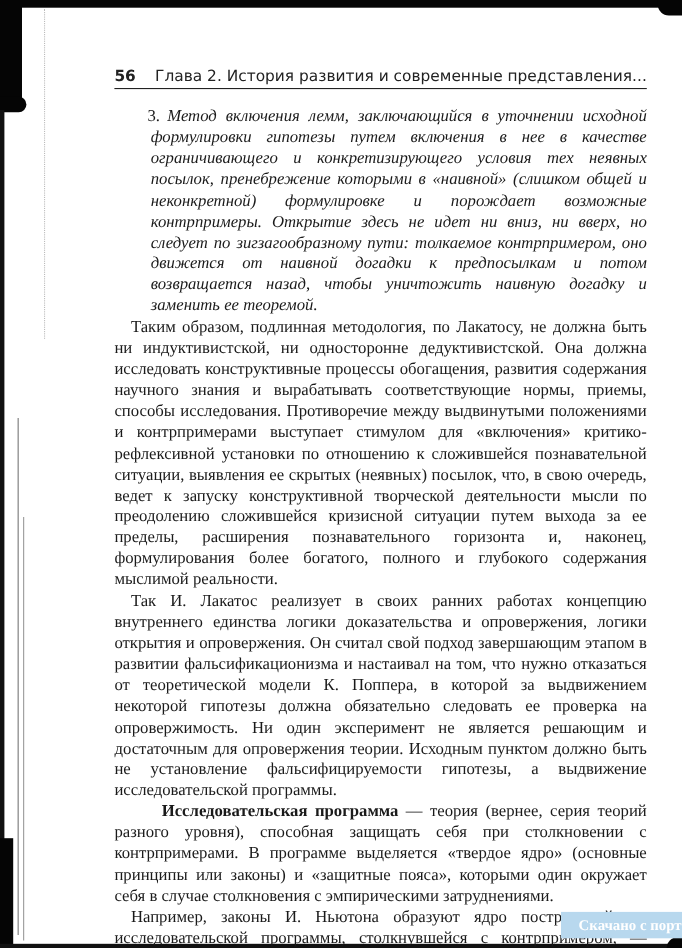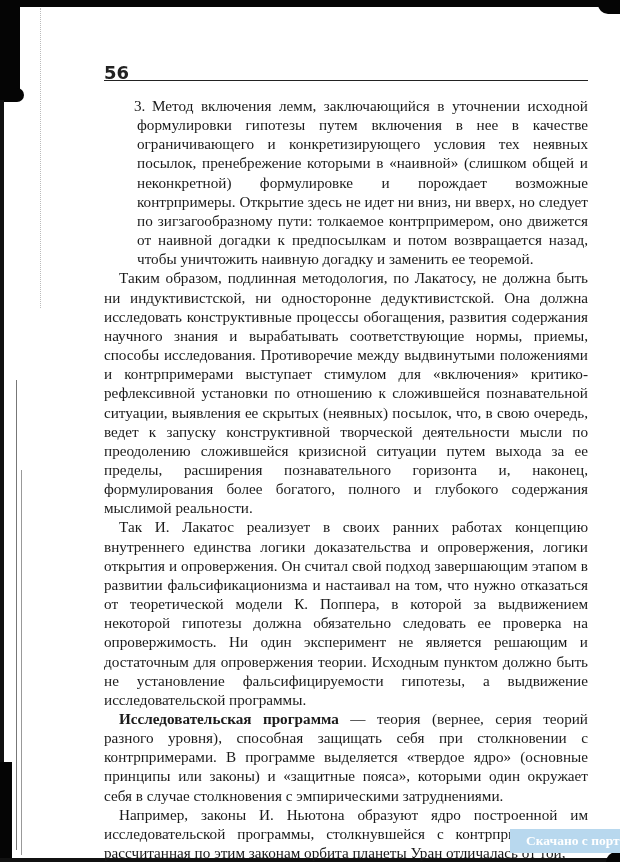--- a/index.html
+++ b/index.html
@@ -19,34 +19,34 @@
   .scan-corner-tr { position: absolute; right: 0; top: 0; width: 22px; height: 14px; background: #050505; border-radius: 0 0 0 10px; }
   .scan-corner-br { position: absolute; right: 0; bottom: 0; width: 14px; height: 10px; background: #050505; border-radius: 10px 0 0 0; }
   .gutter-line { position: absolute; left: 16px; top: 380px; width: 1px; height: 470px; background: #777; }
   .gutter-line2 { position: absolute; left: 21px; top: 470px; width: 1px; height: 385px; background: #999; }
   .dotted-gutter { position: absolute; left: 40px; top: 8px; width: 0; height: 300px; border-left: 1px dotted #bbb; }
 
   .running-head {
     position: absolute; left: 104px; top: 62px; width: 484px; height: 18px;
     border-bottom: 1.4px solid #222;
     font-family: "DejaVu Sans", "Liberation Sans", sans-serif;
-    font-size: 18px; color: #222;
+    font-size: 14px; color: #222;
   }
   .page-number { position: absolute; left: 0; top: 0; font-weight: bold; }
   .chapter-title { position: absolute; right: 0; top: 0; }
 
   .body-text {
     position: absolute; left: 104px; top: 96px; width: 484px;
     font-size: 15.2px; line-height: 19.15px; text-align: justify;
   }
   .body-text p { margin: 0; text-indent: 15px; hyphens: manual; }
   .list-item { display: flex; padding-left: 15px; text-indent: 0; }
   .list-item .num { width: 18px; flex: none; }
-  .list-item .content { flex: 1; text-align: justify; }
-  .term { font-weight: bold; }
+  .list-item .content { flex: 1; text-align: justify; font-style: italic; }
+  .term { font-weight: bold; margin-left: 28px; }
 
   .download-banner {
     position: absolute; left: 510px; top: 829px; width: 110px; height: 24px;
     background: #b8d8ee; overflow: hidden; white-space: nowrap;
     color: #ffffff; font-weight: bold; font-size: 13.5px; line-height: 24px;
     padding-left: 16px; box-sizing: border-box;
   }
 </style>
 </head>
 <body>
@@ -58,20 +58,21 @@
 <div class="scan-left-bottom"></div>
 <div class="scan-bottom"></div>
 <div class="scan-corner-tr"></div>
 <div class="scan-corner-br"></div>
 <div class="gutter-line"></div>
 <div class="gutter-line2"></div>
 <div class="dotted-gutter"></div>
 
 <div class="running-head">
   <span class="page-number">56</span>
+  <span class="chapter-title">Глава 2. История развития и современные представления...</span>
 </div>
 
 <div class="body-text">
   <p class="list-item">
     <span class="num">3.</span>
     <span class="content">Метод включения лемм, заключающийся в уточнении исходной формулировки гипотезы путем включения в нее в качестве ограничивающего и конкретизирующего условия тех неявных посылок, пренебрежение которыми в «наивной» (слишком общей и неконкретной) формулировке и порождает возможные контрпримеры. Открытие здесь не идет ни вниз, ни вверх, но следует по зигзагообразному пути: толкаемое контрпримером, оно движется от наивной догадки к предпосылкам и потом возвращается назад, чтобы уничтожить наивную догадку и заменить ее теоремой.</span>
   </p>
   <p>Таким образом, подлинная методология, по Лакатосу, не должна быть ни индуктивистской, ни односторонне дедуктивистской. Она должна исследовать конструктивные процессы обогащения, развития содержания научного знания и вырабатывать соответствующие нормы, приемы, способы исследования. Противоречие между выдвинутыми положениями и контрпримерами выступает стимулом для «включения» критико-рефлексивной установки по отношению к сложившейся познавательной ситуации, выявления ее скрытых (неявных) посылок, что, в свою очередь, ведет к запуску конструктивной творческой деятельности мысли по преодолению сложившейся кризисной ситуации путем выхода за ее пределы, расширения познавательного горизонта и, наконец, формулирования более богатого, полного и глубокого содержания мыслимой реальности.</p>
   <p>Так И. Лакатос реализует в своих ранних работах концепцию внутреннего единства логики доказательства и опровержения, логики открытия и опровержения. Он считал свой подход завершающим этапом в развитии фальсификационизма и настаивал на том, что нужно отказаться от теоретической модели К. Поппера, в которой за выдвижением некоторой гипотезы должна обязательно следовать ее проверка на опровержимость. Ни один эксперимент не является решающим и достаточным для опровержения теории. Исходным пунктом должно быть не установление фальсифицируемости гипотезы, а выдвижение исследовательской программы.</p>
   <p><span class="term">Исследовательская программа</span><span> — теория (вернее, серия теорий разного уровня), способная защищать себя при столкновении с контрпримерами. В программе выделяется «твердое ядро» (основные принципы или законы) и «защитные пояса», которыми один окружает себя в случае столкновения с эмпирическими затруднениями.</span></p>

